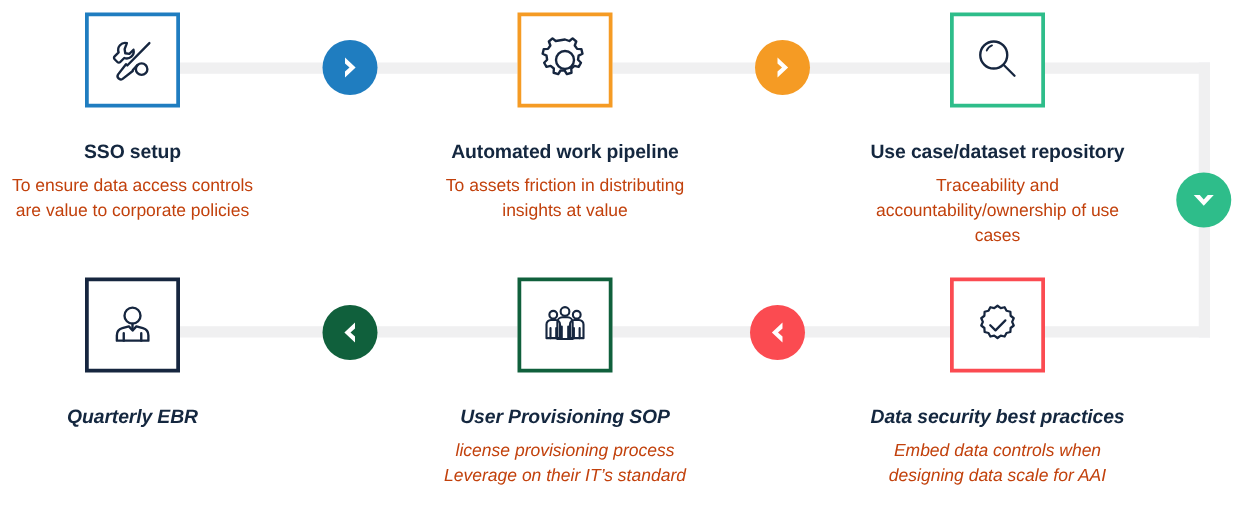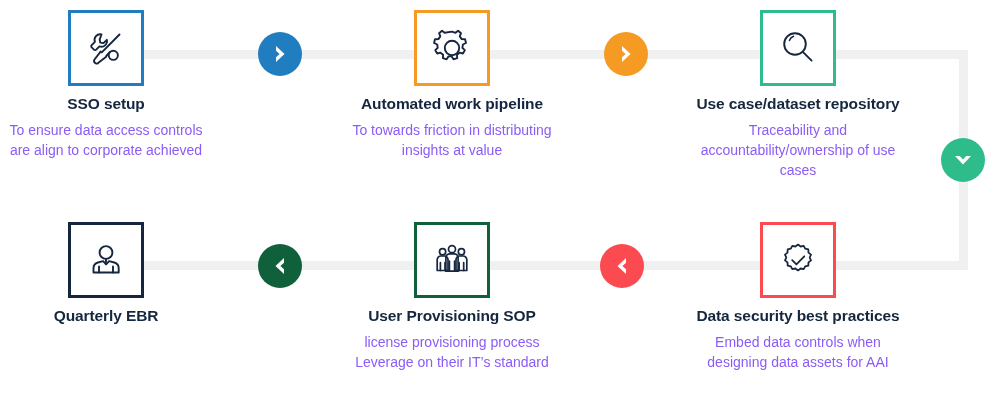--- a/index.html
+++ b/index.html
@@ -47,50 +47,50 @@
     box-sizing: content-box;
     display: flex;
     align-items: center;
     justify-content: center;
     position: relative;
     z-index: 3;
   }
   .icon-box svg { display: block; }
 
   .step-title {
-    margin-top: 8px;
+    margin-top: 26px;
     font-size: 15.5px;
     font-weight: bold;
     line-height: 1.25;
     color: #14273f;
     letter-spacing: -0.1px;
   }
   .step-desc {
     margin-top: 8px;
     font-size: 14px;
     line-height: 1.42;
-    color: #8b5cf6;
+    color: #c2410c;
   }
 
   
   .arrow-badge {
     position: absolute;
     width: 44px;
     height: 44px;
     border-radius: 50%;
     z-index: 4;
     display: flex;
     align-items: center;
     justify-content: center;
   }
   .arrow-badge svg { display: block; }
 
   
   .top-row  { top: 10px; }
-  .bot-row  { top: 222px; }
+  .bot-row  { top: 222px; font-style: italic; }
 </style>
 </head>
 <body>
 
 <div id="stage">
 
   <div class="rail rail-top"></div>
   <div class="rail rail-right"></div>
   <div class="rail rail-bottom"></div>
 
@@ -102,42 +102,42 @@
           <path d="M35.5 8.5 17.8 26.4"></path>
           <path d="M16.8 25.4 10.5 33.5a2.6 2.6 0 0 0 3.6 3.6l8.1-6.3"></path>
           <circle cx="29.3" cy="29.3" r="4.6"></circle>
           <path d="M25.9 26 22.3 30"></path>
         </svg>
       </span>
     </div>
     <div class="step-title">SSO setup</div>
     <div class="step-desc">
       <div>To ensure data access controls</div>
-      <div>are align to corporate achieved</div>
+      <div>are value to corporate policies</div>
     </div>
   </div>
 
   <div class="arrow-badge" style="left:258px; top:32px; background:#1f7dc0;">
     <svg width="22" height="22" viewBox="0 0 22 22">
         <path d="M7 3 L15.5 11 L7 19 L7 14.2 L10.6 11 L7 7.8 Z" fill="#ffffff"></path>
       </svg>
   </div>
 
   <div class="step top-row" style="left:346px;">
     <div class="icon-box" style="border-color:#f59b24">
       <span>
         <svg width="44" height="44" viewBox="0 0 44 44" fill="none" stroke="#16263f" stroke-width="1.9" stroke-linejoin="round">
           <path d="M22 5.6l3.5 1.2 2.6-2.1 2.9 2.5-1.2 3.2 1.9 2.7 3.4.2.9 3.7-3.1 1.5-.5 3.3 2.4 2.4-1.9 3.3-3.3-.8-2.6 2.1.2 3.4-3.7 1.1-1.8-2.9h-3.3l-1.8 2.9-3.7-1.1.2-3.4-2.6-2.1-3.3.8-1.9-3.3 2.4-2.4-.5-3.3-3.1-1.5.9-3.7 3.4-.2 1.9-2.7-1.2-3.2 2.9-2.5 2.6 2.1z" transform="translate(0,0)"></path>
           <circle cx="22" cy="22" r="7.2"></circle>
         </svg>
       </span>
     </div>
     <div class="step-title">Automated work pipeline</div>
     <div class="step-desc">
-      <div>To towards friction in distributing</div>
+      <div>To assets friction in distributing</div>
       <div>insights at value</div>
     </div>
   </div>
 
   <div class="arrow-badge" style="left:604px; top:32px; background:#f59b24;">
     <svg width="22" height="22" viewBox="0 0 22 22">
         <path d="M7 3 L15.5 11 L7 19 L7 14.2 L10.6 11 L7 7.8 Z" fill="#ffffff"></path>
       </svg>
   </div>
 
@@ -219,17 +219,17 @@
       <span>
         <svg width="44" height="44" viewBox="0 0 44 44" fill="none" stroke="#16263f" stroke-width="1.8" stroke-linecap="round" stroke-linejoin="round">
           <path d="M22 6.6l2.6 1.9 3.1-.7 1.5 2.8 3.1.8.2 3.2 2.5 2-1.3 2.9 1.3 2.9-2.5 2-.2 3.2-3.1.8-1.5 2.8-3.1-.7-2.6 1.9-2.6-1.9-3.1.7-1.5-2.8-3.1-.8-.2-3.2-2.5-2 1.3-2.9-1.3-2.9 2.5-2 .2-3.2 3.1-.8 1.5-2.8 3.1.7z"></path>
           <path d="M16.2 22.2 L20.4 26.3 L28.3 18.3"></path>
         </svg>
       </span>
     </div>
     <div class="step-title">Data security best practices</div>
     <div class="step-desc">
       <div>Embed data controls when</div>
-      <div>designing data assets for AAI</div>
+      <div>designing data scale for AAI</div>
     </div>
   </div>
 
 </div>
 
 </body></html>

